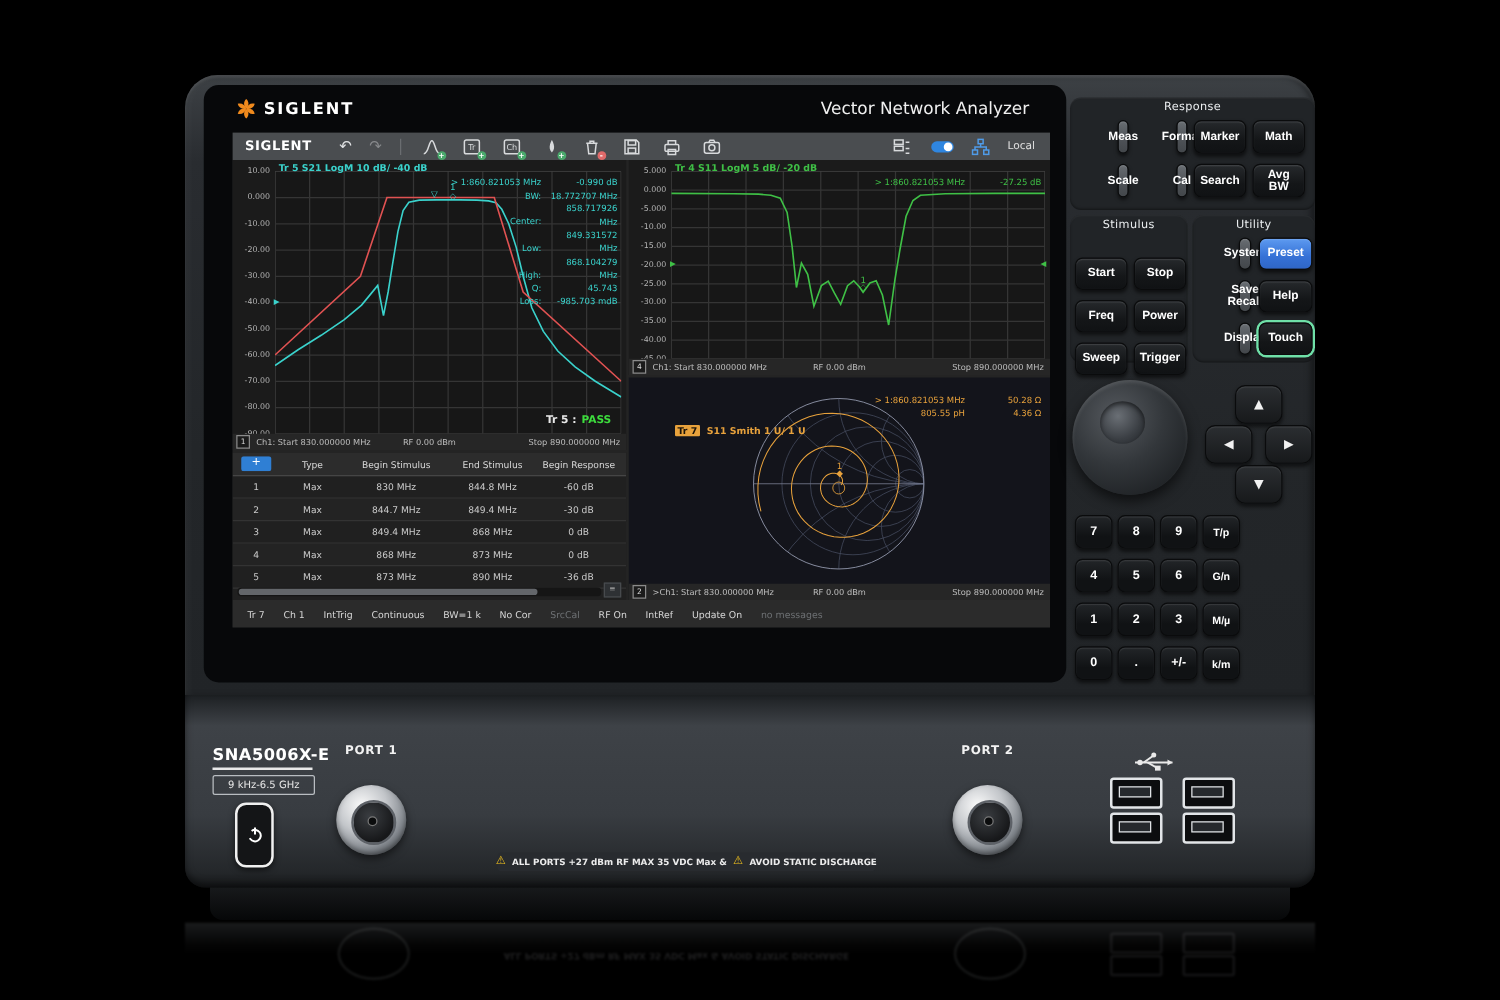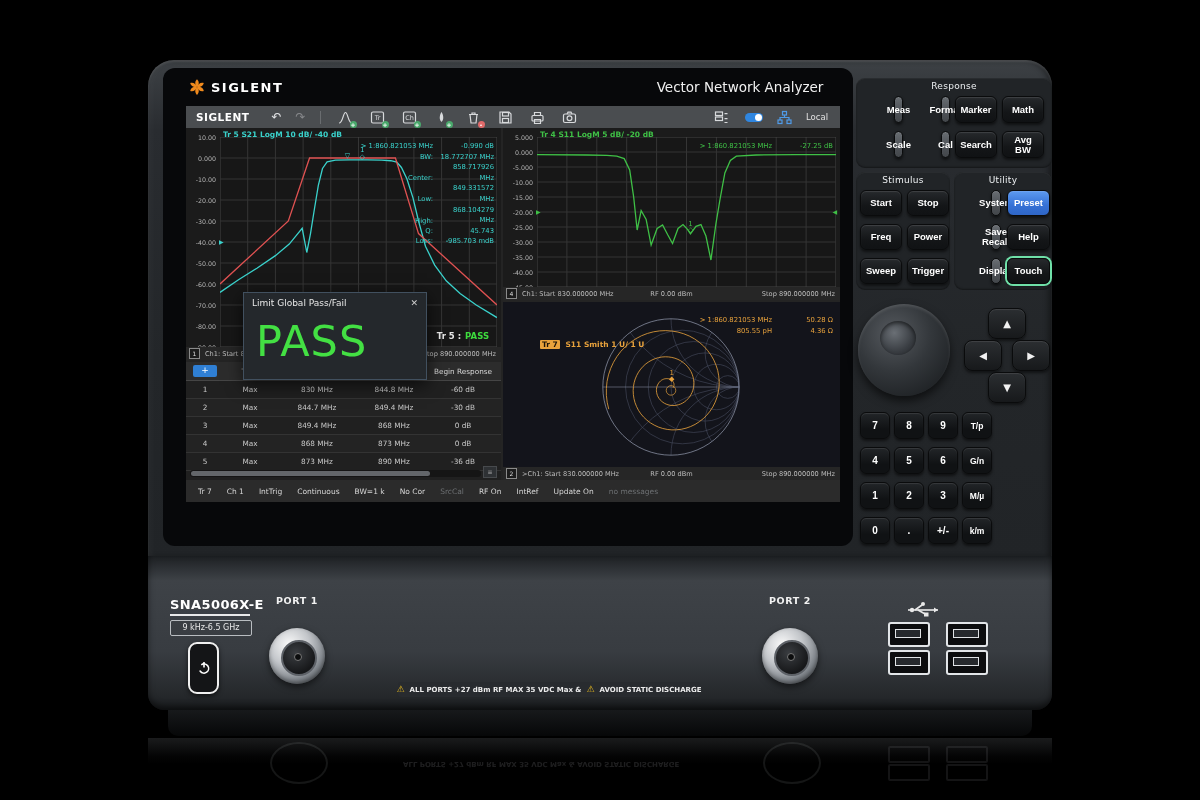--- a/index.html
+++ b/index.html
@@ -489,46 +489,39 @@
         <span>Continuous</span>
         <span>BW=1 k</span>
         <span>No Cor</span>
         <span class="dim">SrcCal</span>
         <span>RF On</span>
         <span>IntRef</span>
         <span>Update On</span>
         <span class="dim">no messages</span>
       </div>
 
-    <div class="dialog">
-      <div class="dlg-title">
-        <span>Limit Global Pass/Fail</span>
-        <span class="dlg-close">✕</span>
-      </div>
-      <div class="dlg-body">PASS</div>
-    </div>
   </div>
 
   <div class="plate" style="left:856px;top:78px;width:196px;height:90px;"></div>
   <div class="grouplab" style="left:856px;top:81px;width:196px;">Response</div>
   <div class="hwgrid" id="resp-grid" style="left:861px;top:96px;grid-template-columns:repeat(4,42px);grid-auto-rows:27px;gap:8px 5px;">
       <button class="hwbtn light">Meas</button>
       <button class="hwbtn light">Format</button>
       <button class="hwbtn">Marker</button>
       <button class="hwbtn">Math</button>
       <button class="hwbtn light">Scale</button>
       <button class="hwbtn light">Cal</button>
       <button class="hwbtn">Search</button>
       <button class="hwbtn">Avg
 BW</button>
     </div>
 
   <div class="plate" style="left:856px;top:172px;width:94px;height:118px;"></div>
   <div class="grouplab" style="left:856px;top:175px;width:94px;">Stimulus</div>
-  <div class="hwgrid" id="stim-grid" style="left:860px;top:190px;grid-template-columns:repeat(2,42px);grid-auto-rows:26px;gap:8px 5px;">
+  <div class="hwgrid" id="stim-grid" style="left:860px;top:206px;grid-template-columns:repeat(2,42px);grid-auto-rows:26px;gap:8px 5px;">
       <button class="hwbtn">Start</button>
       <button class="hwbtn">Stop</button>
       <button class="hwbtn">Freq</button>
       <button class="hwbtn">Power</button>
       <button class="hwbtn">Sweep</button>
       <button class="hwbtn">Trigger</button>
     </div>
 
   <div class="plate" style="left:954px;top:172px;width:98px;height:118px;"></div>
   <div class="grouplab" style="left:954px;top:175px;width:98px;">Utility</div>

